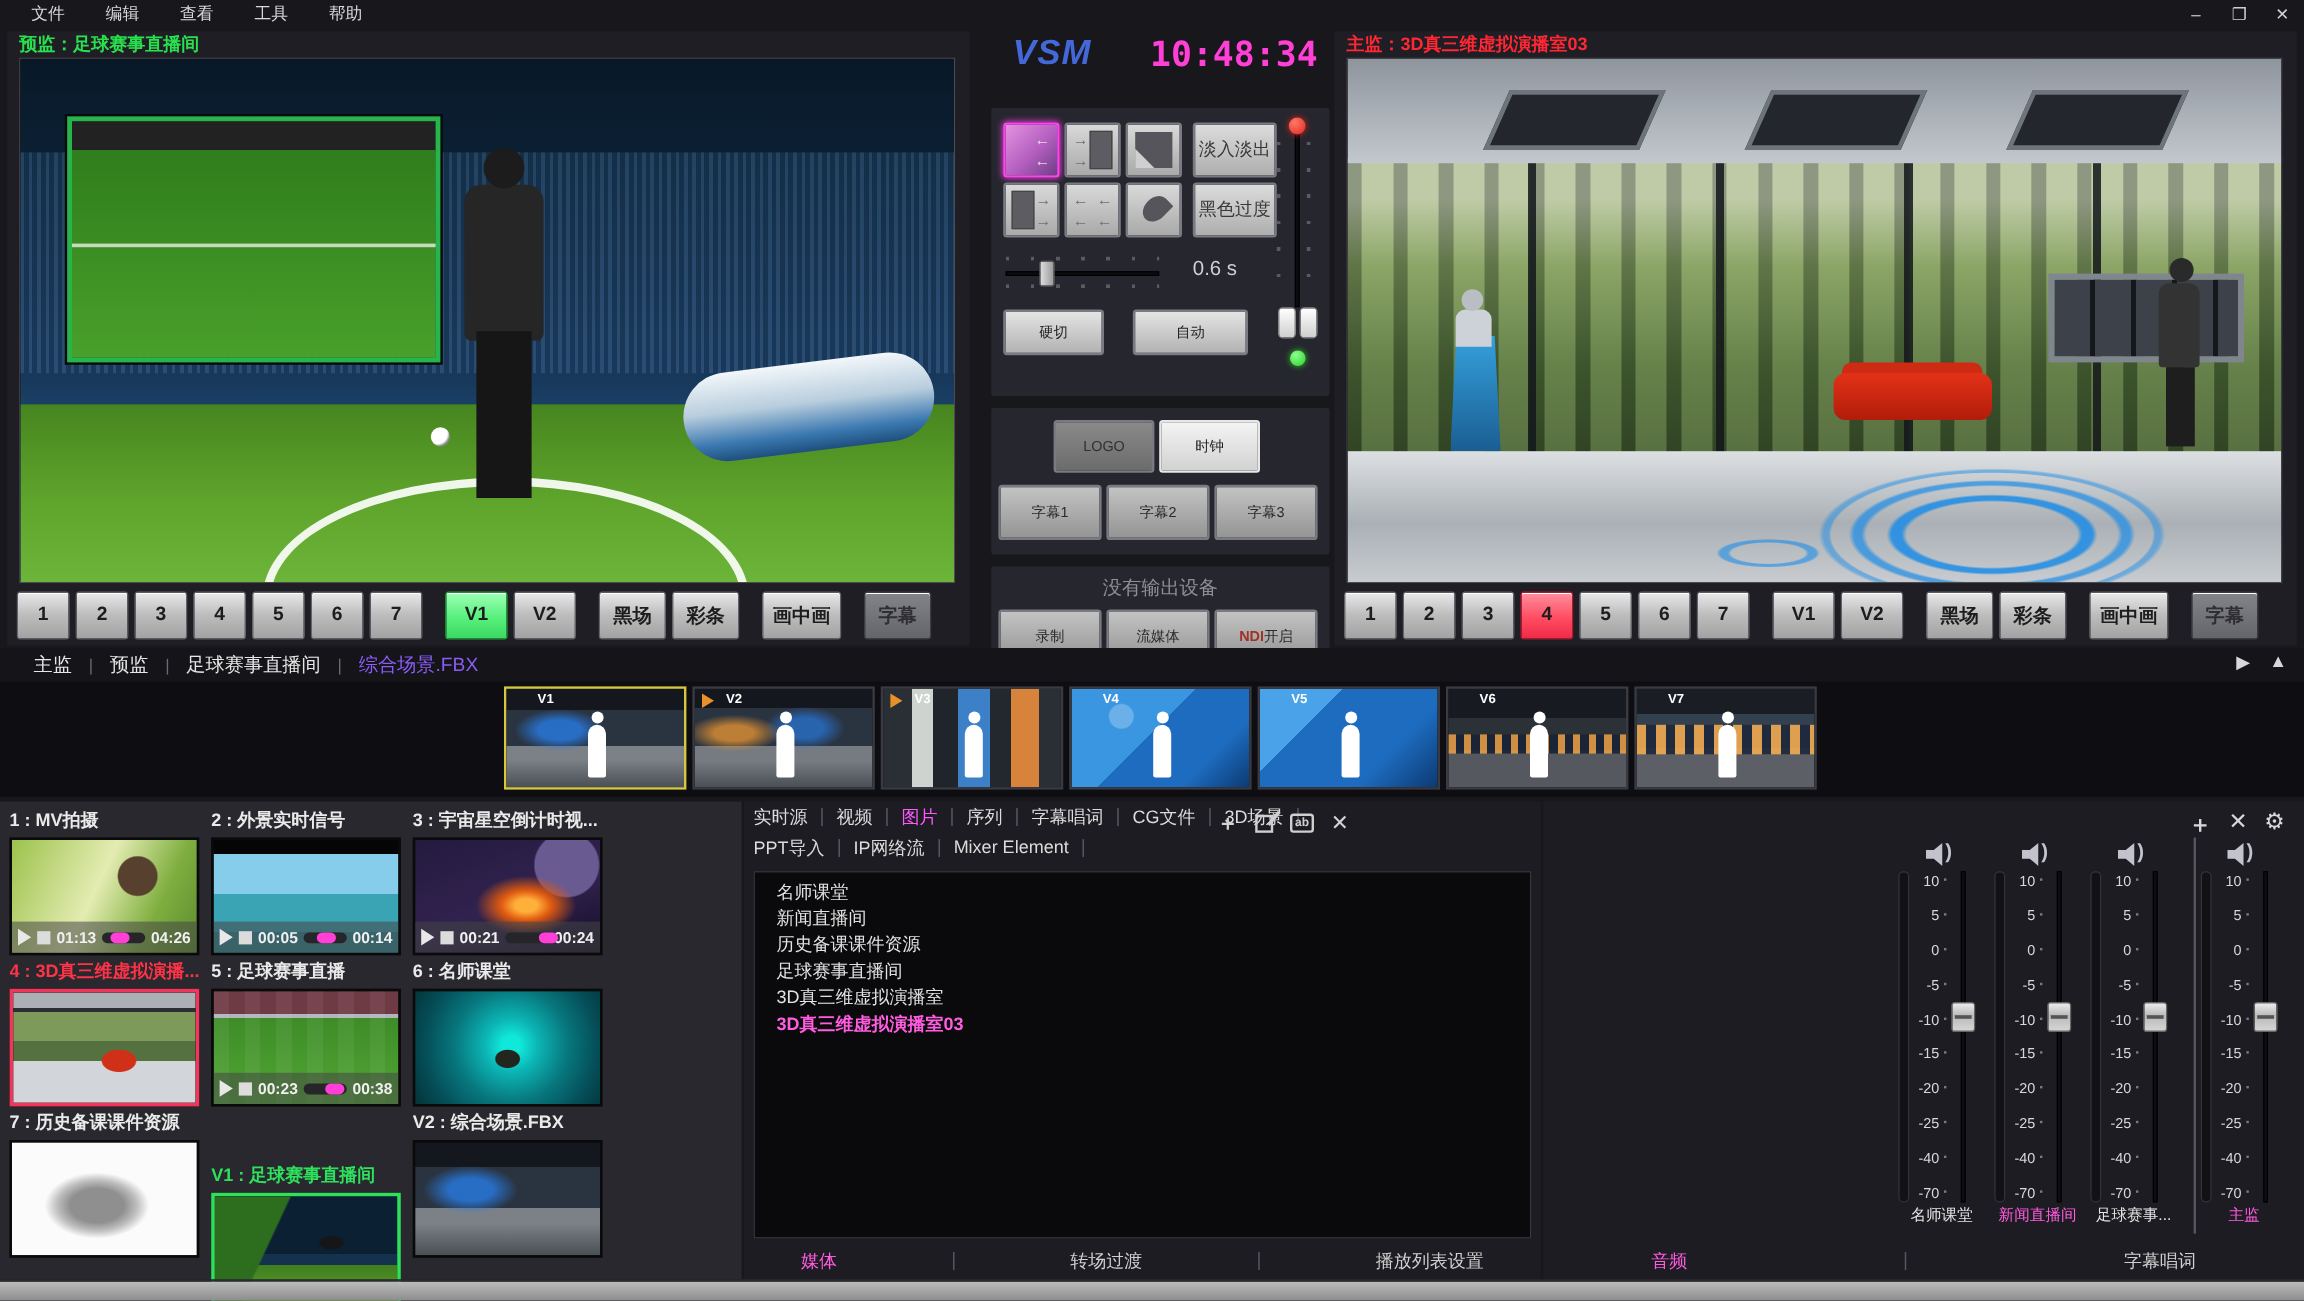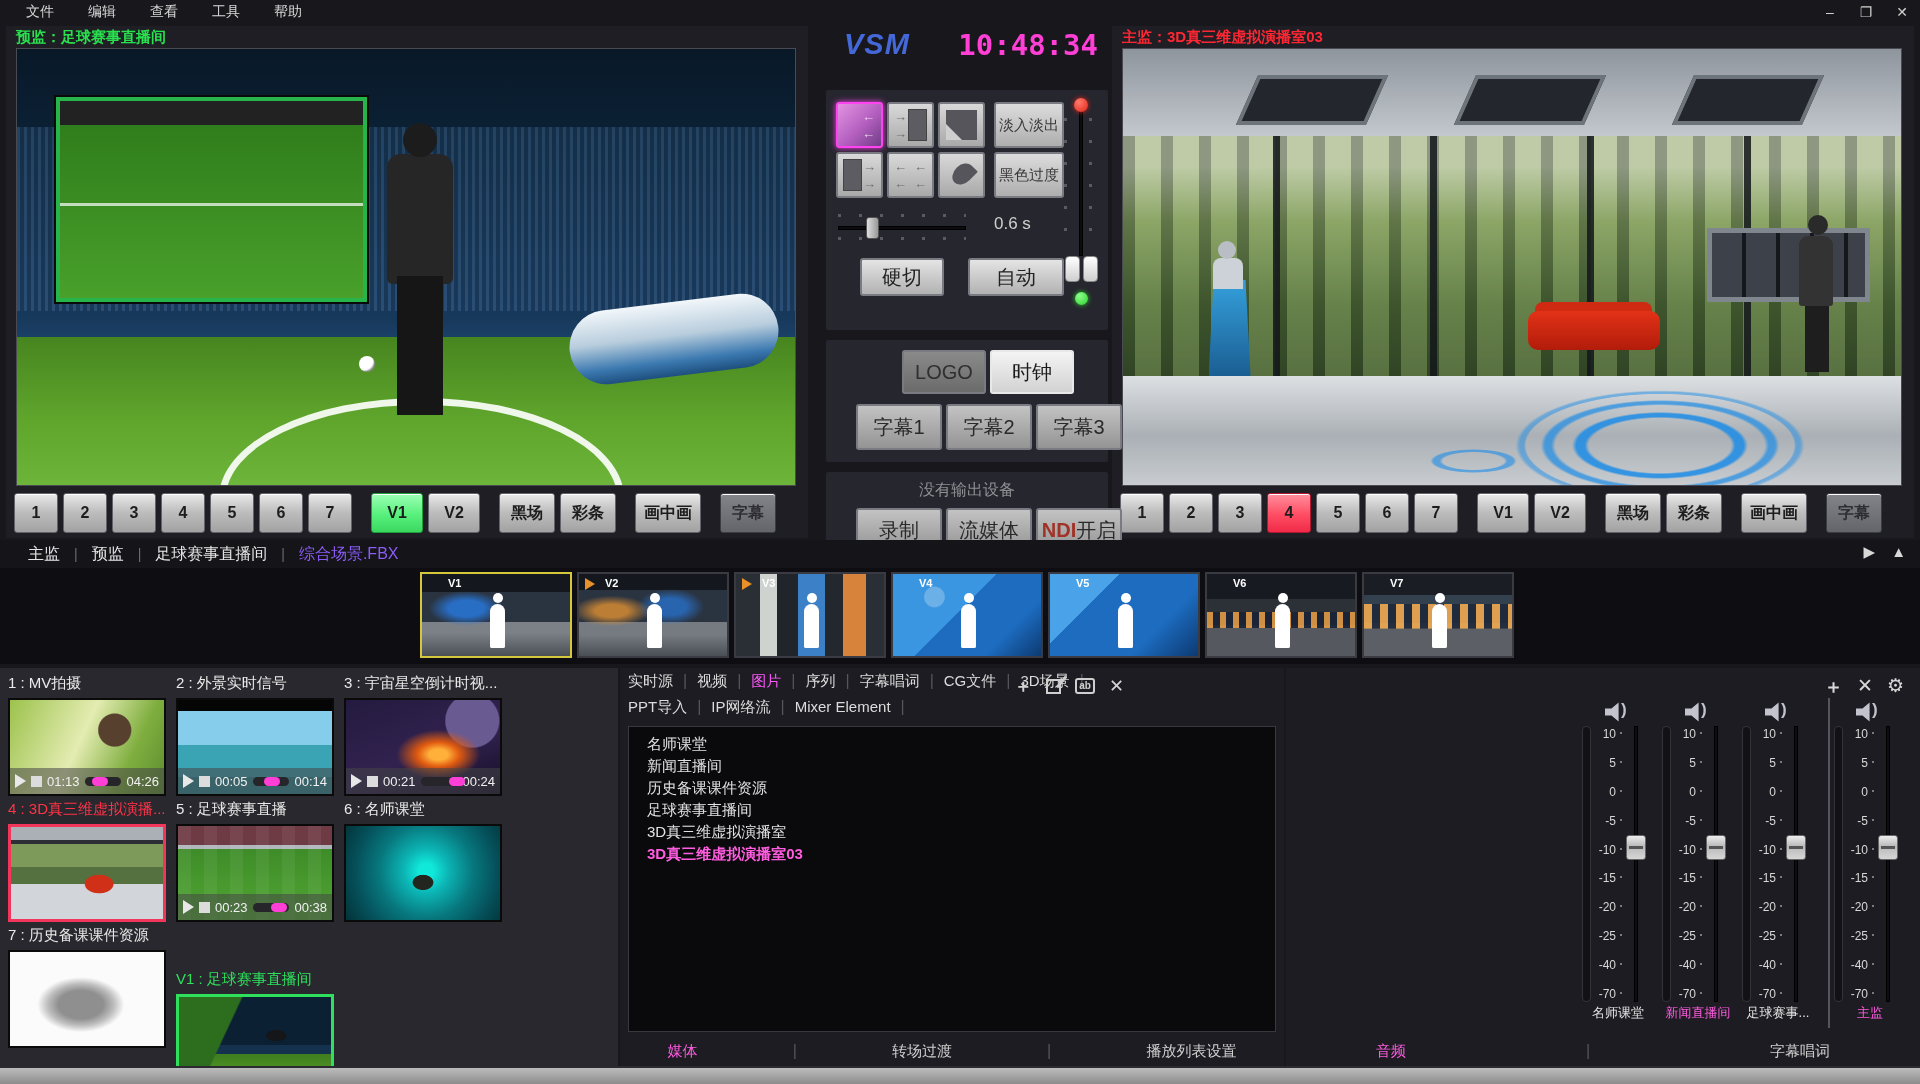--- a/index.html
+++ b/index.html
@@ -95,22 +95,22 @@
               background:linear-gradient(135deg,#e393e0,#b45fc0 55%,#6f3d86); }
   .tbtn.sel .tr-arrow { color:#e8d8ea; }
   .fold { position:absolute; left:6px; top:6px; right:6px; bottom:6px; background:#55555b; }
   .fold:after { content:""; position:absolute; left:0; bottom:0; border-style:solid; border-width:16px 0 0 16px;
                 border-color:transparent transparent transparent #cfcfcf; }
   .flame { position:absolute; left:14px; top:8px; width:18px; height:24px; background:#55555b;
            border-radius:50% 4% 50% 50%; transform:rotate(45deg); }
   .twobtn { position:absolute; width:70px; height:46px; border:2px solid #7a7a82; border-radius:3px;
             background:linear-gradient(180deg,#dcdcdc,#aeaeae); color:#3a3a3a; font-size:15px;
             display:flex; align-items:center; justify-content:center; text-align:center; line-height:1.15; }
-  .pushbtn { position:absolute; height:38px; border:2px solid #7a7a82; border-radius:3px; color:#222; font-size:20px;
-             background:linear-gradient(180deg,#e4e4e4,#b2b2b2); display:flex; align-items:center; justify-content:center;margin-left:24px; }
+  .pushbtn { position:absolute; height:38px; border:2px solid #7a7a82; border-radius:3px; color:#222; font-size:12px;
+             background:linear-gradient(180deg,#e4e4e4,#b2b2b2); display:flex; align-items:center; justify-content:center; }
   #hslider { position:absolute; left:12px; top:124px; width:128px; height:26px; }
   #hslider .dots { position:absolute; left:0; width:100%; height:3px;
      background:repeating-linear-gradient(90deg,#5a5a60 0 3px,transparent 3px 21px); }
   #hslider .track { position:absolute; left:0; top:12px; width:100%; height:4px; background:#0c0c10; border:1px solid #000; }
   #hslider .knob { position:absolute; left:28px; top:3px; width:13px; height:22px; border-radius:3px;
      background:linear-gradient(90deg,#ddd,#999); border:1px solid #555; }
   #dur-label { position:absolute; left:168px; top:124px; color:#cfcfcf; font-size:17px; }
   #vslider { position:absolute; right:10px; top:10px; width:34px; height:220px; }
   #vslider .vtrack { position:absolute; left:15px; top:6px; width:4px; height:150px; background:#0c0c10; border:1px solid #000; }
   #vslider .vdots { position:absolute; top:18px; width:3px; height:130px;
@@ -145,21 +145,21 @@
   .thumb-label { position:absolute; left:26px; top:3px; color:#fff; font-size:11px; font-weight:bold; z-index:3; }
   .thumb-play { position:absolute; left:6px; top:4px; width:0; height:0; z-index:3;
     border-style:solid; border-width:6px 0 6px 10px; border-color:transparent transparent transparent #e8912a; }
   .figure { position:absolute; left:46%; bottom:8px; width:15px; height:44px; background:#fff;
             border-radius:8px 8px 2px 2px; z-index:2; }
   .figure:before { content:""; position:absolute; left:2.5px; top:-11px; width:10px; height:10px; border-radius:50%; background:#fff; }
 
   
   #bottom { position:absolute; left:0; top:668px; width:1920px; height:398px; background:#17171c; }
   #media-grid { position:absolute; left:0; top:0; width:618px; height:398px; background:#28282e; padding:6px 0 0 8px; }
-  #media-grid-inner { display:grid; grid-template-columns:repeat(3,162px); grid-auto-rows:126px; column-gap:6px; }
+  #media-grid-inner { display:grid; grid-template-columns:repeat(3,162px); grid-auto-rows:126px; column-gap:6px;font-weight:bold; }
   .cell-label { height:24px; font-size:15px; color:#eaeaea; white-space:nowrap; overflow:hidden; }
   .cell-label.program { color:#ff3347; } .cell-label.preview { color:#2ee05c;margin-top:44px; }
   .cell-thumb { position:relative; width:158px; height:98px; background:#0a0a0a; border:2px solid #0a0a0a; overflow:hidden; }
   .cell-thumb.program { border:3px solid #f2355a; } .cell-thumb.preview { border:3px solid #2ee05c; }
   .pctrl { position:absolute; left:0; right:0; bottom:0; height:26px; background:rgba(70,70,70,.55);
            display:flex; align-items:center; gap:5px; padding:0 5px; z-index:4; }
   .pctrl .pplay { width:0; height:0; border-style:solid; border-width:7px 0 7px 11px;
                   border-color:transparent transparent transparent #e8e8e8; }
   .pctrl .pstop { width:11px; height:11px; background:#dcdcdc; }
   .ptime { color:#f0f0f0; font-size:13px; }
@@ -554,20 +554,26 @@
             <div class="cell-thumb">
               <div class="art art-dinosaur"></div>
             </div>
           </div>
           <div class="cell">
             <div class="cell-label preview">V1 : 足球赛事直播间</div>
             <div class="cell-thumb preview">
               <div class="art art-soccer-studio"></div>
             </div>
           </div>
+          <div class="cell">
+            <div class="cell-label">V2 : 综合场景.FBX</div>
+            <div class="cell-thumb">
+              <div class="art art-studio-wide"></div>
+            </div>
+          </div>
         </div>
     </div>
 
     <div id="library">
       <div class="tabrow" id="lib-tabs1">
           <span class="tab">实时源</span>
           <span class="tab-div">|</span>
           <span class="tab">视频</span>
           <span class="tab-div">|</span>
           <span class="tab active">图片</span>

